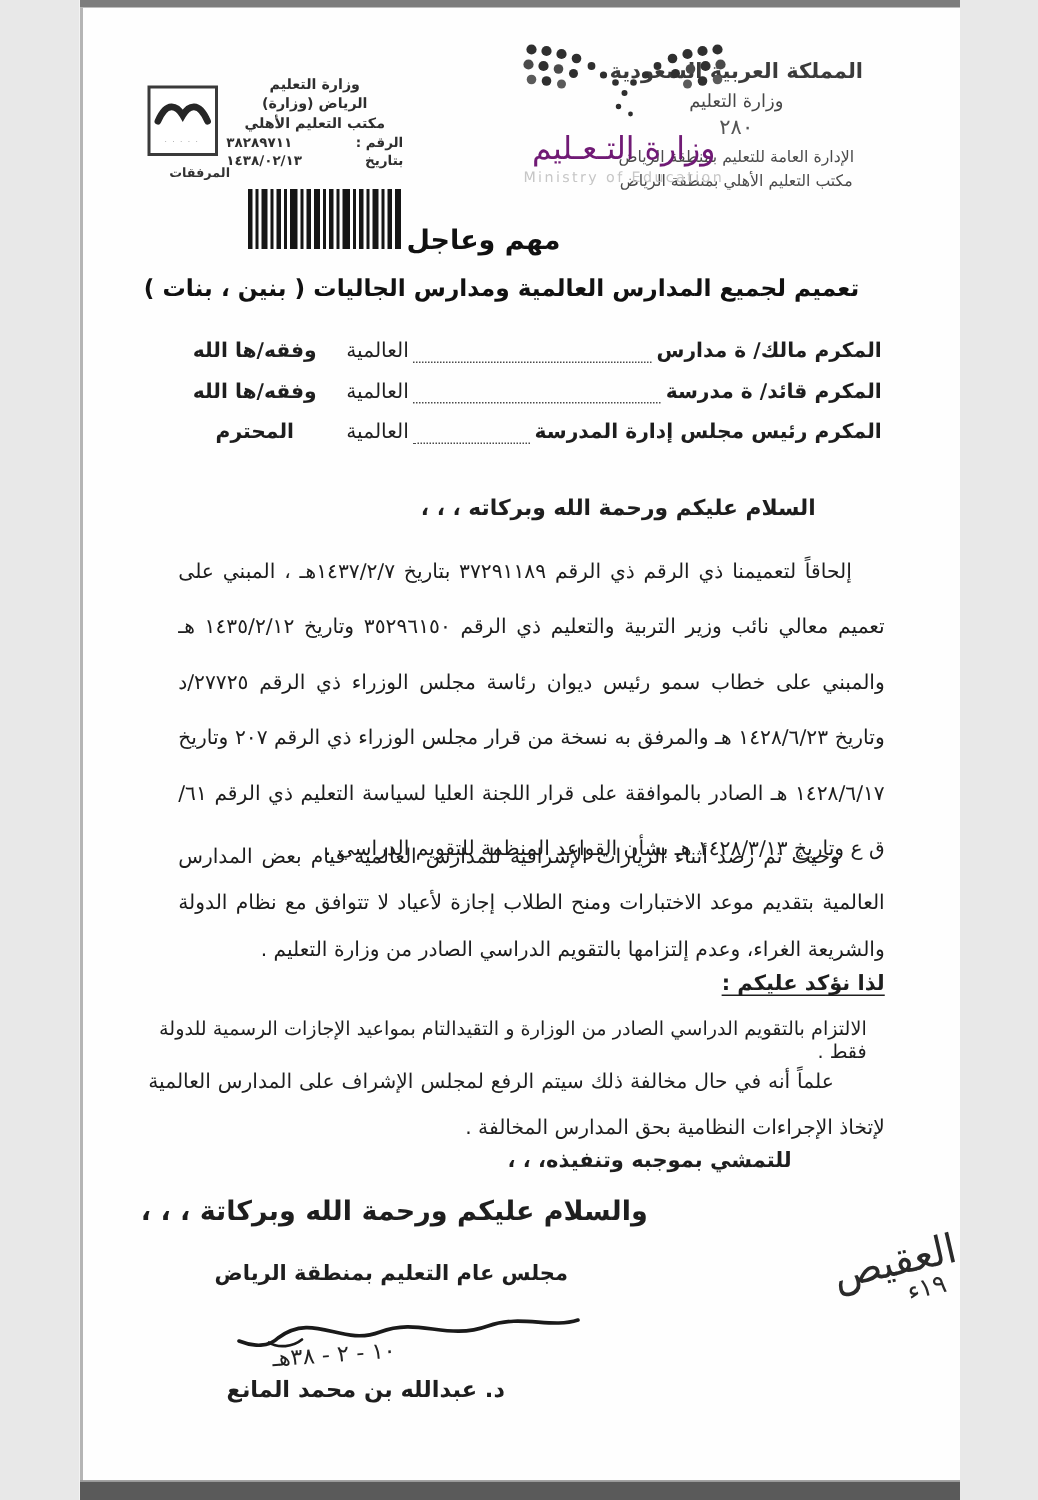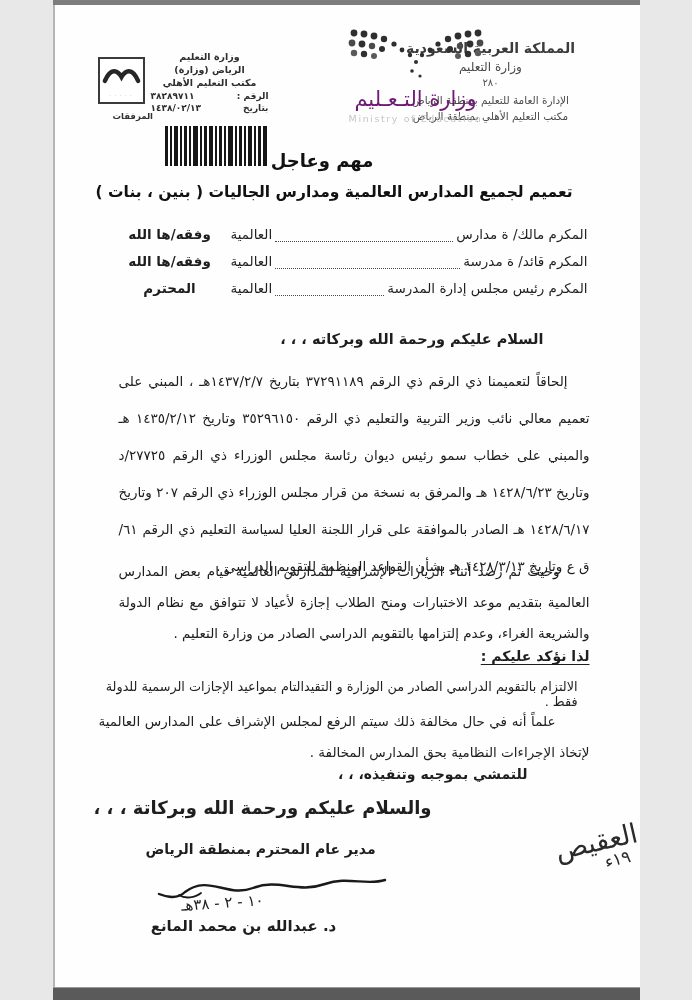--- a/index.html
+++ b/index.html
@@ -15,21 +15,21 @@
     overflow:hidden;
   }
   .scan-top    { position:absolute; top:0; left:0; right:0; height:5px; background:#7d7d7d; }
   .scan-bottom { position:absolute; bottom:0; left:0; right:0; height:13px; background:#5a5a5a; border-top:1px solid #9a9a9a; }
   .scan-left   { position:absolute; top:5px; bottom:13px; left:0; width:2px; background:#b5b5b5; }
 
   
   .hdr-right { position:absolute; top:40px; right:40px; width:218px; text-align:center; color:#3b3b3b; }
   .hdr-right .l1 { font-size:14px; font-weight:bold; letter-spacing:.5px; }
   .hdr-right .l2 { font-size:12px; margin-top:4px; color:#474747; }
-  .hdr-right .l3 { font-size:10px; margin-top:3px; color:#555; }
+  .hdr-right .l3 { font-size:14px; margin-top:3px; color:#555; }
   .hdr-right .l4 { font-size:10.5px; margin-top:6px; color:#4a4a4a; }
   .hdr-right .l5 { font-size:10.5px; margin-top:4px; color:#4a4a4a; }
 
   
   .logo { position:absolute; top:24px; left:276px; width:174px; text-align:center; }
   .logo .wordmark { font-size:21px; color:#701a75; margin-top:1px; letter-spacing:0; }
   .logo .sub-en { font-size:9.5px; color:#c6c6c6; letter-spacing:1.6px; margin-top:2px; font-family:"DejaVu Sans", sans-serif; }
 
   
   .stamp { position:absolute; top:50px; left:96px; width:122px; text-align:center; color:#2e2e2e; }
@@ -42,21 +42,21 @@
   .bird-box { position:absolute; top:57px; left:45px; width:47px; height:47px; border:2px solid #3a3a3a; background:#fff; }
   .bird-box .tiny { position:absolute; bottom:4px; left:0; right:0; text-align:center; font-size:5px; color:#8a8a8a; letter-spacing:1px; }
 
   
   .urgent  { position:absolute; top:150px; left:0; right:0; text-align:center; transform:translateX(-24px); font-size:18px; font-weight:bold; color:#111; }
   .subject { position:absolute; top:183px; left:0; right:0; text-align:center; transform:translateX(-12px); font-size:15.5px; font-weight:bold; color:#111; }
 
   
   .addr { position:absolute; top:226px; right:52px; left:56px; }
   .addr-row { display:flex; align-items:flex-end; margin-bottom:11px; font-size:13.5px; }
-  .addr-label { white-space:nowrap; font-weight:400; }
+  .addr-label { white-space:nowrap; font-weight:700; }
   .addr-dots { flex:1; border-bottom:1.6px dotted #4a4a4a; height:12px; margin:0 3px; min-width:60px; }
   .addr-suffix { white-space:nowrap; }
   .addr-honorific { width:122px; text-align:center; font-weight:bold; white-space:nowrap; }
 
   
   .salutation { position:absolute; top:331px; right:96px; font-size:14.5px; font-weight:bold; }
   .para { position:absolute; right:50px; left:46px; text-align:justify; color:#1c1c1c;margin-left:20px; }
   .p1 { top:363px; font-size:13.5px; line-height:37px; text-indent:22px; }
   .p2 { top:556px; font-size:13.5px; line-height:31px; text-indent:30px; }
   .emphasis { position:absolute; top:648px; right:50px; font-size:14px; font-weight:bold; text-decoration:underline; text-underline-offset:3px; }
@@ -210,21 +210,21 @@
   <div class="directive">الالتزام بالتقويم الدراسي الصادر من الوزارة و التقيدالتام بمواعيد الإجازات الرسمية للدولة فقط .</div>
   <div class="warning">علماً أنه في حال مخالفة ذلك سيتم الرفع لمجلس الإشراف على المدارس العالمية لإتخاذ الإجراءات النظامية بحق المدارس المخالفة .</div>
   <div class="closing1">للتمشي بموجبه وتنفيذه، ، ،</div>
   <div class="closing2">والسلام عليكم ورحمة الله وبركاتة ، ، ،</div>
 
   <div class="hand-note">
     <div class="hn1">العقيص</div>
     <div class="hn2">١٩ء</div>
   </div>
 
-  <div class="sig-title">مدير عام المحترم بمنطقة الرياض</div>
+  <div class="sig-title">مجلس عام التعليم بمنطقة الرياض</div>
   <svg class="sig-scribble" viewBox="0 0 244 34">
     <path d="M10 26 C20 30 30 30 36 24 C60 6 78 30 104 20 C130 10 148 26 176 16 C198 8 218 18 236 12" fill="none" stroke="#1a1a1a" stroke-width="2.4" stroke-linecap="round"></path>
     <path d="M30 27 C36 31 46 30 52 25" fill="none" stroke="#1a1a1a" stroke-width="1.8" stroke-linecap="round"></path>
   </svg>
   <div class="hand-date">١٠ - ٢ - ٣٨هـ</div>
   <div class="sig-name">د. عبدالله بن محمد المانع</div>
 
 </div>
 
 </body></html>

